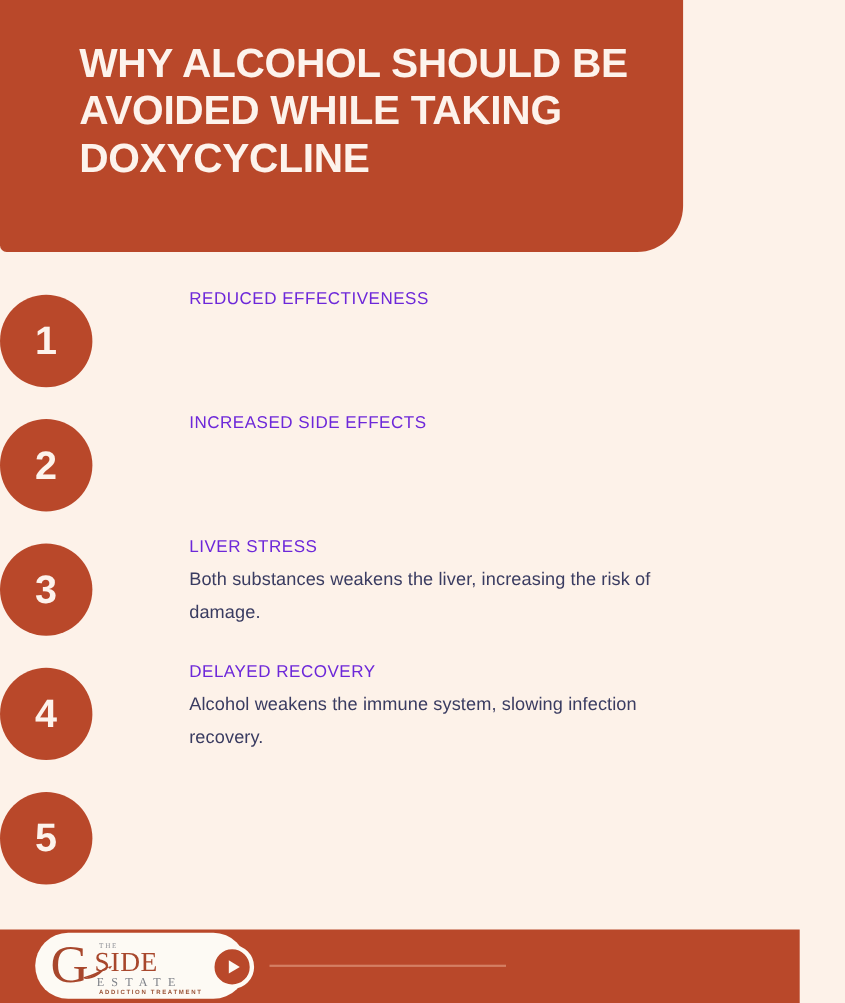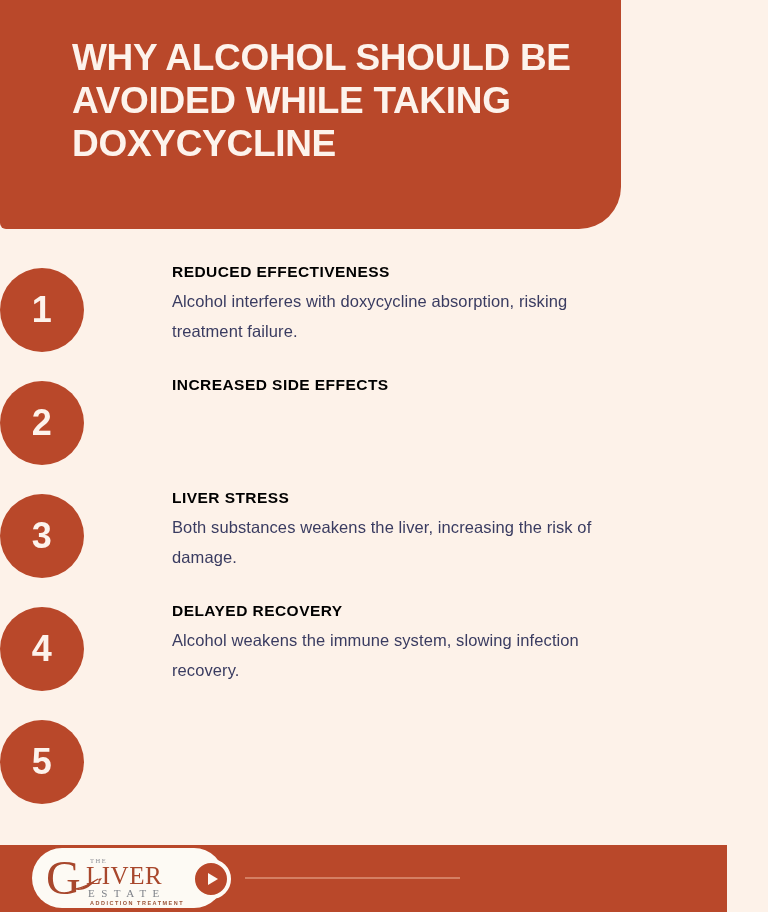--- a/index.html
+++ b/index.html
@@ -71,23 +71,23 @@
     font-family: "Liberation Sans", sans-serif;
   }
   .item-body {
     position: absolute;
     left: 172px;
     top: 8px;
     width: 430px;
   }
   .item-heading {
     margin: 0 0 5px 0;
-    color: #000000;
+    color: #6d28d9;
     font-size: 15.5px;
-    font-weight: bold;
+    font-weight: normal;
     letter-spacing: 0.45px;
     text-transform: uppercase;
     font-family: "Liberation Sans", sans-serif;
   }
   .item-text {
     margin: 0;
     color: #3a3c61;
     font-size: 16.5px;
     line-height: 30px;
     font-weight: normal;
@@ -214,21 +214,20 @@
 <div class="header-block">
   <h1 class="header-title">WHY ALCOHOL SHOULD BE AVOIDED WHILE TAKING DOXYCYCLINE</h1>
 </div>
 
 <div class="list">
 
   <div class="list-item">
     <div class="badge">1</div>
     <div class="item-body">
       <p class="item-heading">REDUCED EFFECTIVENESS</p>
-      <p class="item-text">Alcohol interferes with doxycycline absorption, risking treatment failure.</p>
     </div>
   </div>
 
   <div class="list-item">
     <div class="badge">2</div>
     <div class="item-body">
       <p class="item-heading">INCREASED SIDE EFFECTS</p>
     </div>
   </div>
 
@@ -262,21 +261,21 @@
 
 <div class="logo-pill">
   <div class="logo-mark">
     <span class="logo-g">G</span>
     <svg class="logo-leaf" viewBox="0 0 30 16">
       <path d="M2 13 C8 13 14 8 22 4 C18 9 12 14 4 14 Z" fill="#a8472c"></path>
       <path d="M2 13 C10 11 18 7 24 3" stroke="#a8472c" stroke-width="1.3" fill="none"></path>
       <path d="M24 3 L28 2 L26 5 Z" fill="#a8472c"></path>
     </svg>
     <span class="logo-the">THE</span>
-    <span class="logo-rove">LIVER</span>
+    <span class="logo-rove">SIDE</span>
     <span class="logo-estate">ESTATE</span>
     <span class="logo-tagline">ADDICTION TREATMENT</span>
   </div>
 </div>
 
 <div class="play-button">
   <div class="play-triangle"></div>
 </div>
 
 </body></html>

